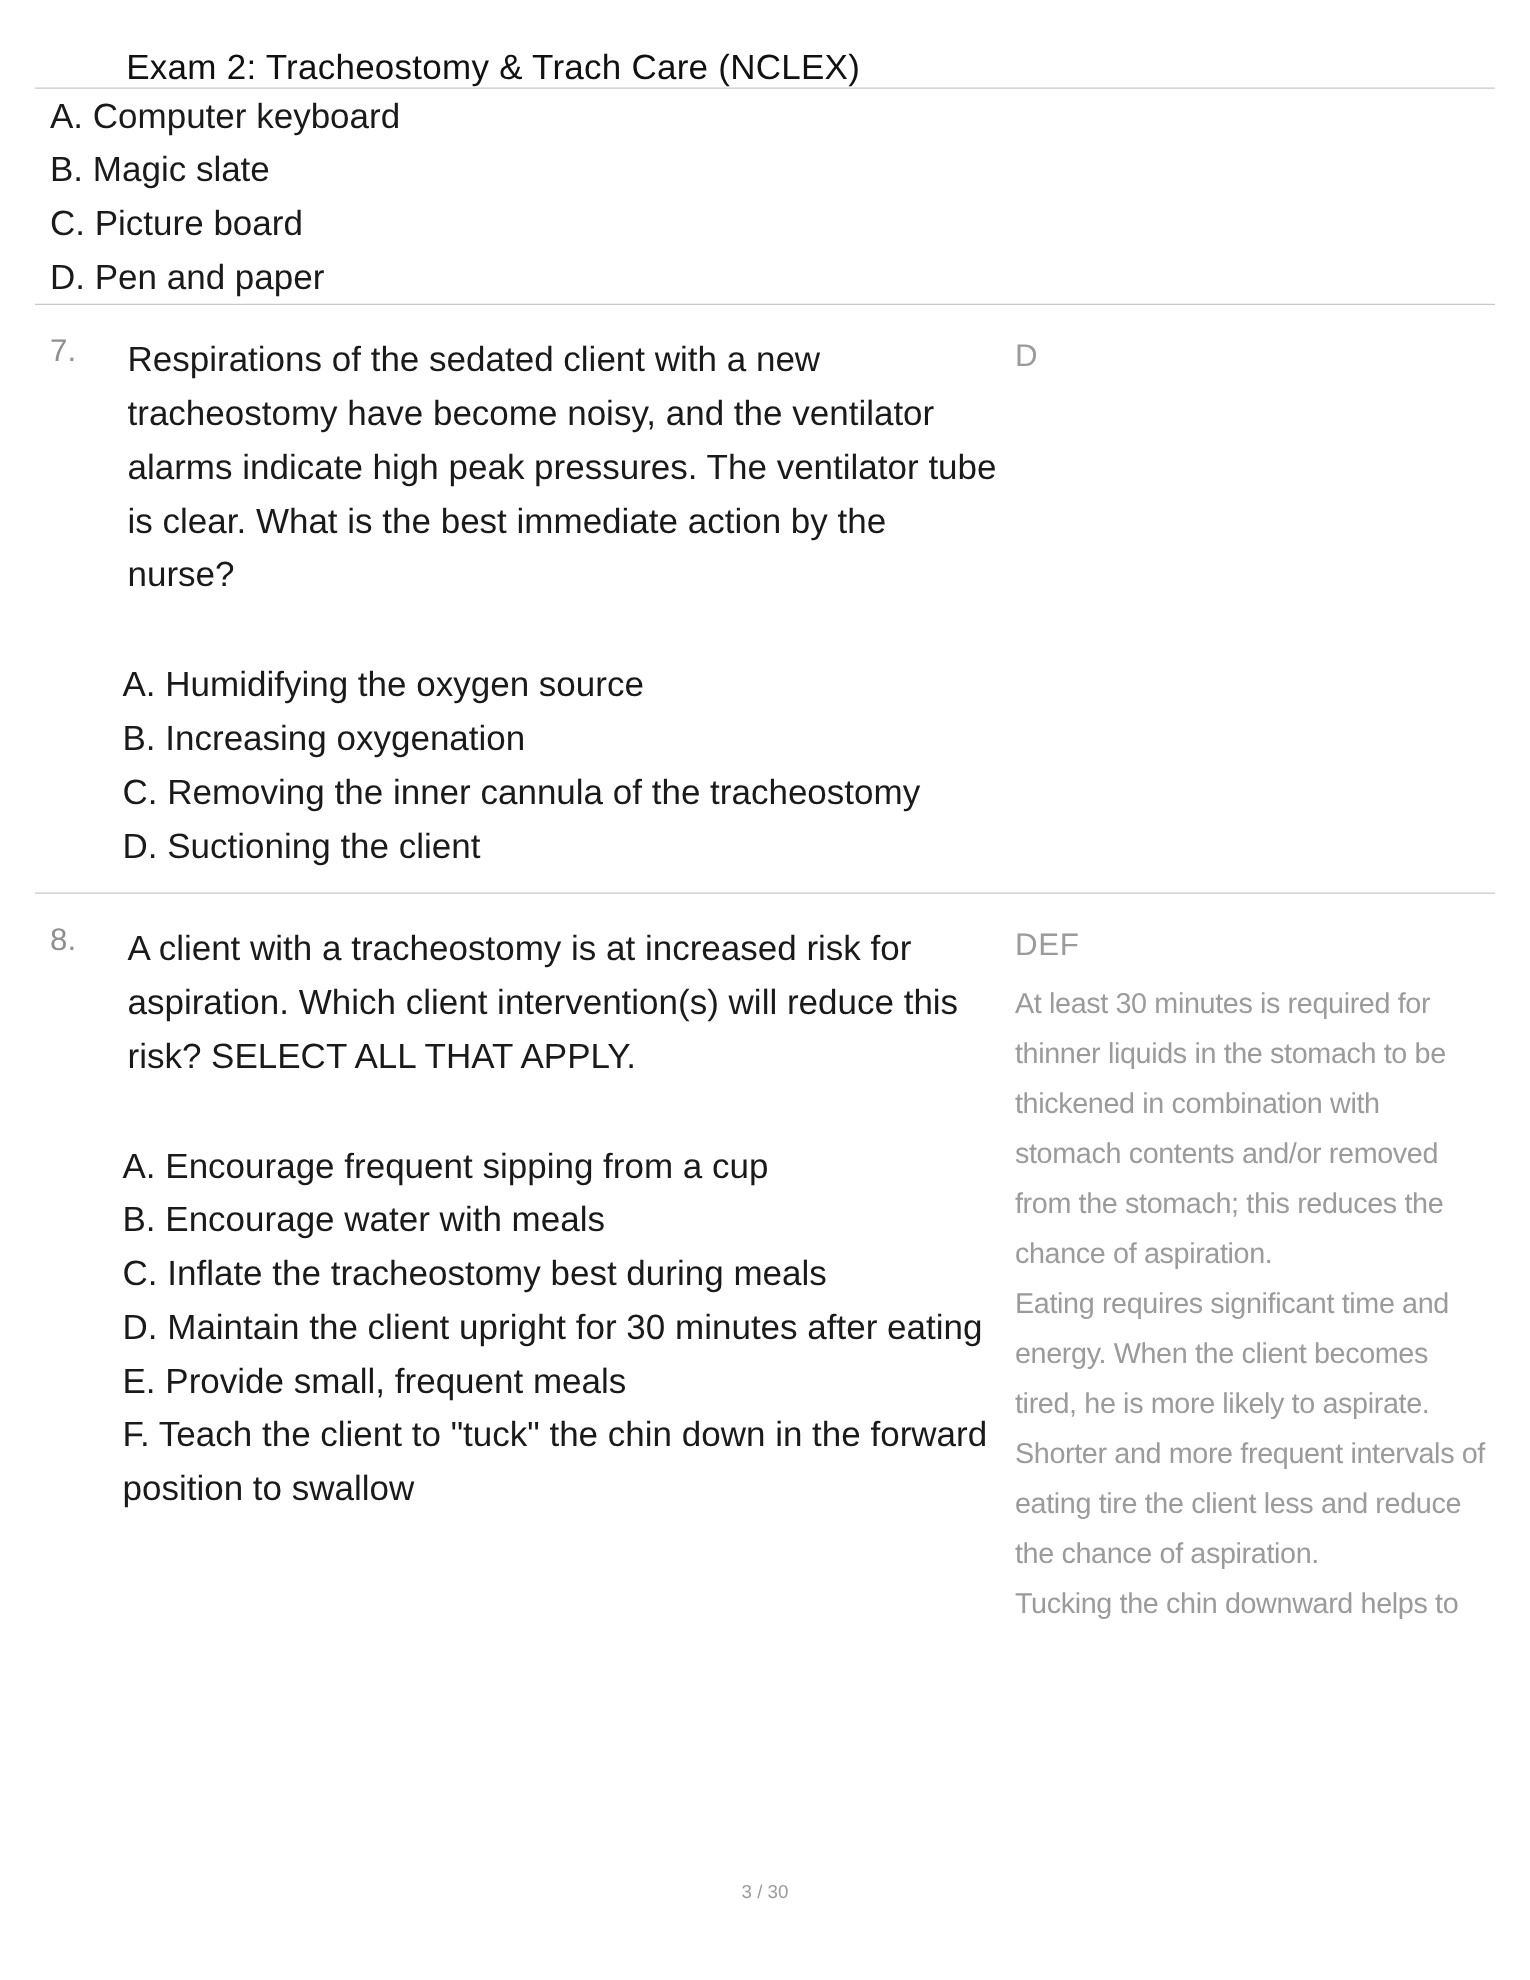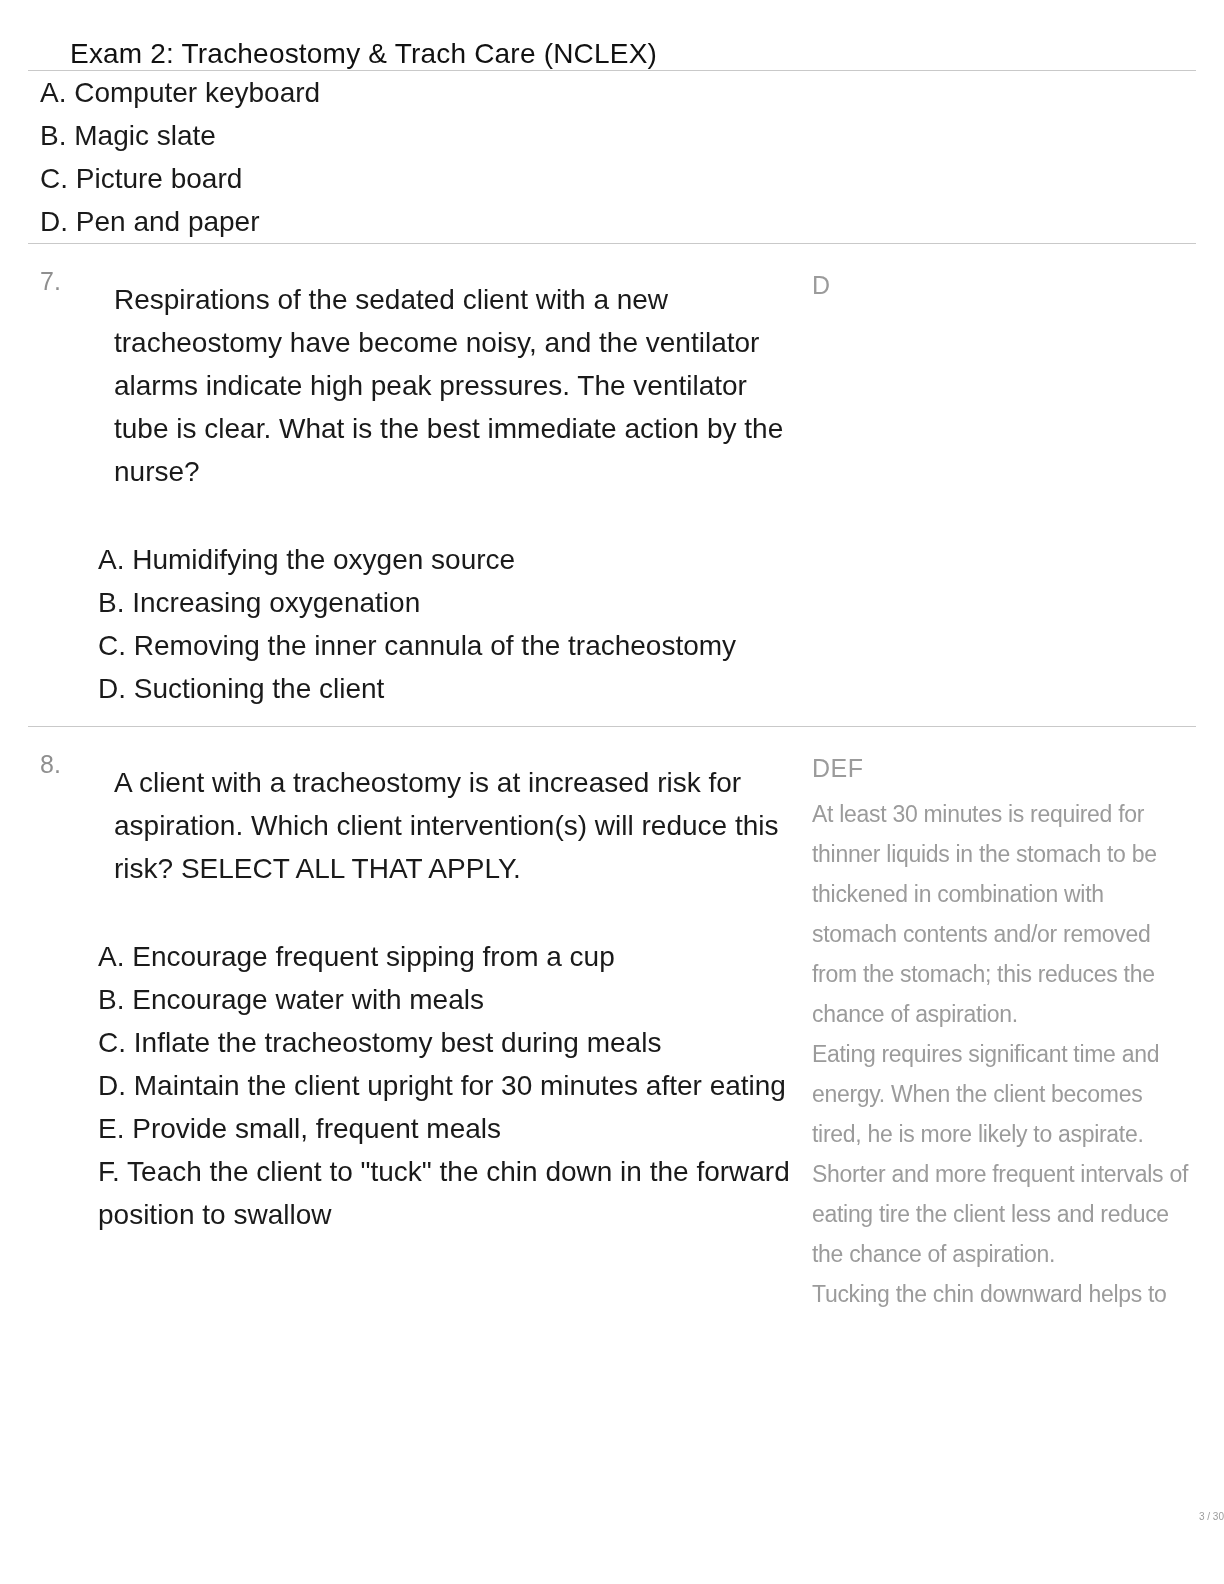--- a/index.html
+++ b/index.html
@@ -12,21 +12,21 @@
     color: #1a1a1a;
     position: relative;
     overflow: hidden;
   }
 
   .doc-title {
     font-size: 28px;
     font-weight: 400;
     color: #111111;
     margin: 0;
-    padding: 38px 0 0 70px;
+    padding: 38px 0 0 101px;
     letter-spacing: 0.2px;
   }
 
   hr.rule {
     border: none;
     border-top: 1px solid #c9c9c9;
     margin: 0 28px;
   }
   .rule-1 { margin-top: 34px; margin-bottom: 12px; }
   .rule-mid { margin-top: 16px; margin-bottom: 0; }
@@ -46,21 +46,21 @@
 
   .qnum {
     color: #8f8f8f;
     font-size: 25px;
     padding-top: 5px;
   }
 
   .qtext {
     font-size: 28px;
     line-height: 43px;
-    margin: 16px;
+    margin: 4px;
     hyphens: auto;
   }
 
   .options {
     margin-top: 45px;
     font-size: 28px;
     line-height: 43px;
   }
   .option { hyphens: auto; }
 
@@ -81,22 +81,22 @@
     white-space: pre-line;
     letter-spacing: -0.3px;
     hyphens: auto;
   }
 
   .page-footer {
     position: absolute;
     bottom: 62px;
     left: 0;
     width: 100%;
-    text-align: right;
-    font-size: 10px;
+    text-align: center;
+    font-size: 15px;
     color: #9b9b9b;
   }
 </style>
 </head>
 <body>
 
 <div class="page">
 
   <h1 class="doc-title">Exam 2: Tracheostomy &amp; Trach Care (NCLEX)</h1>
 

